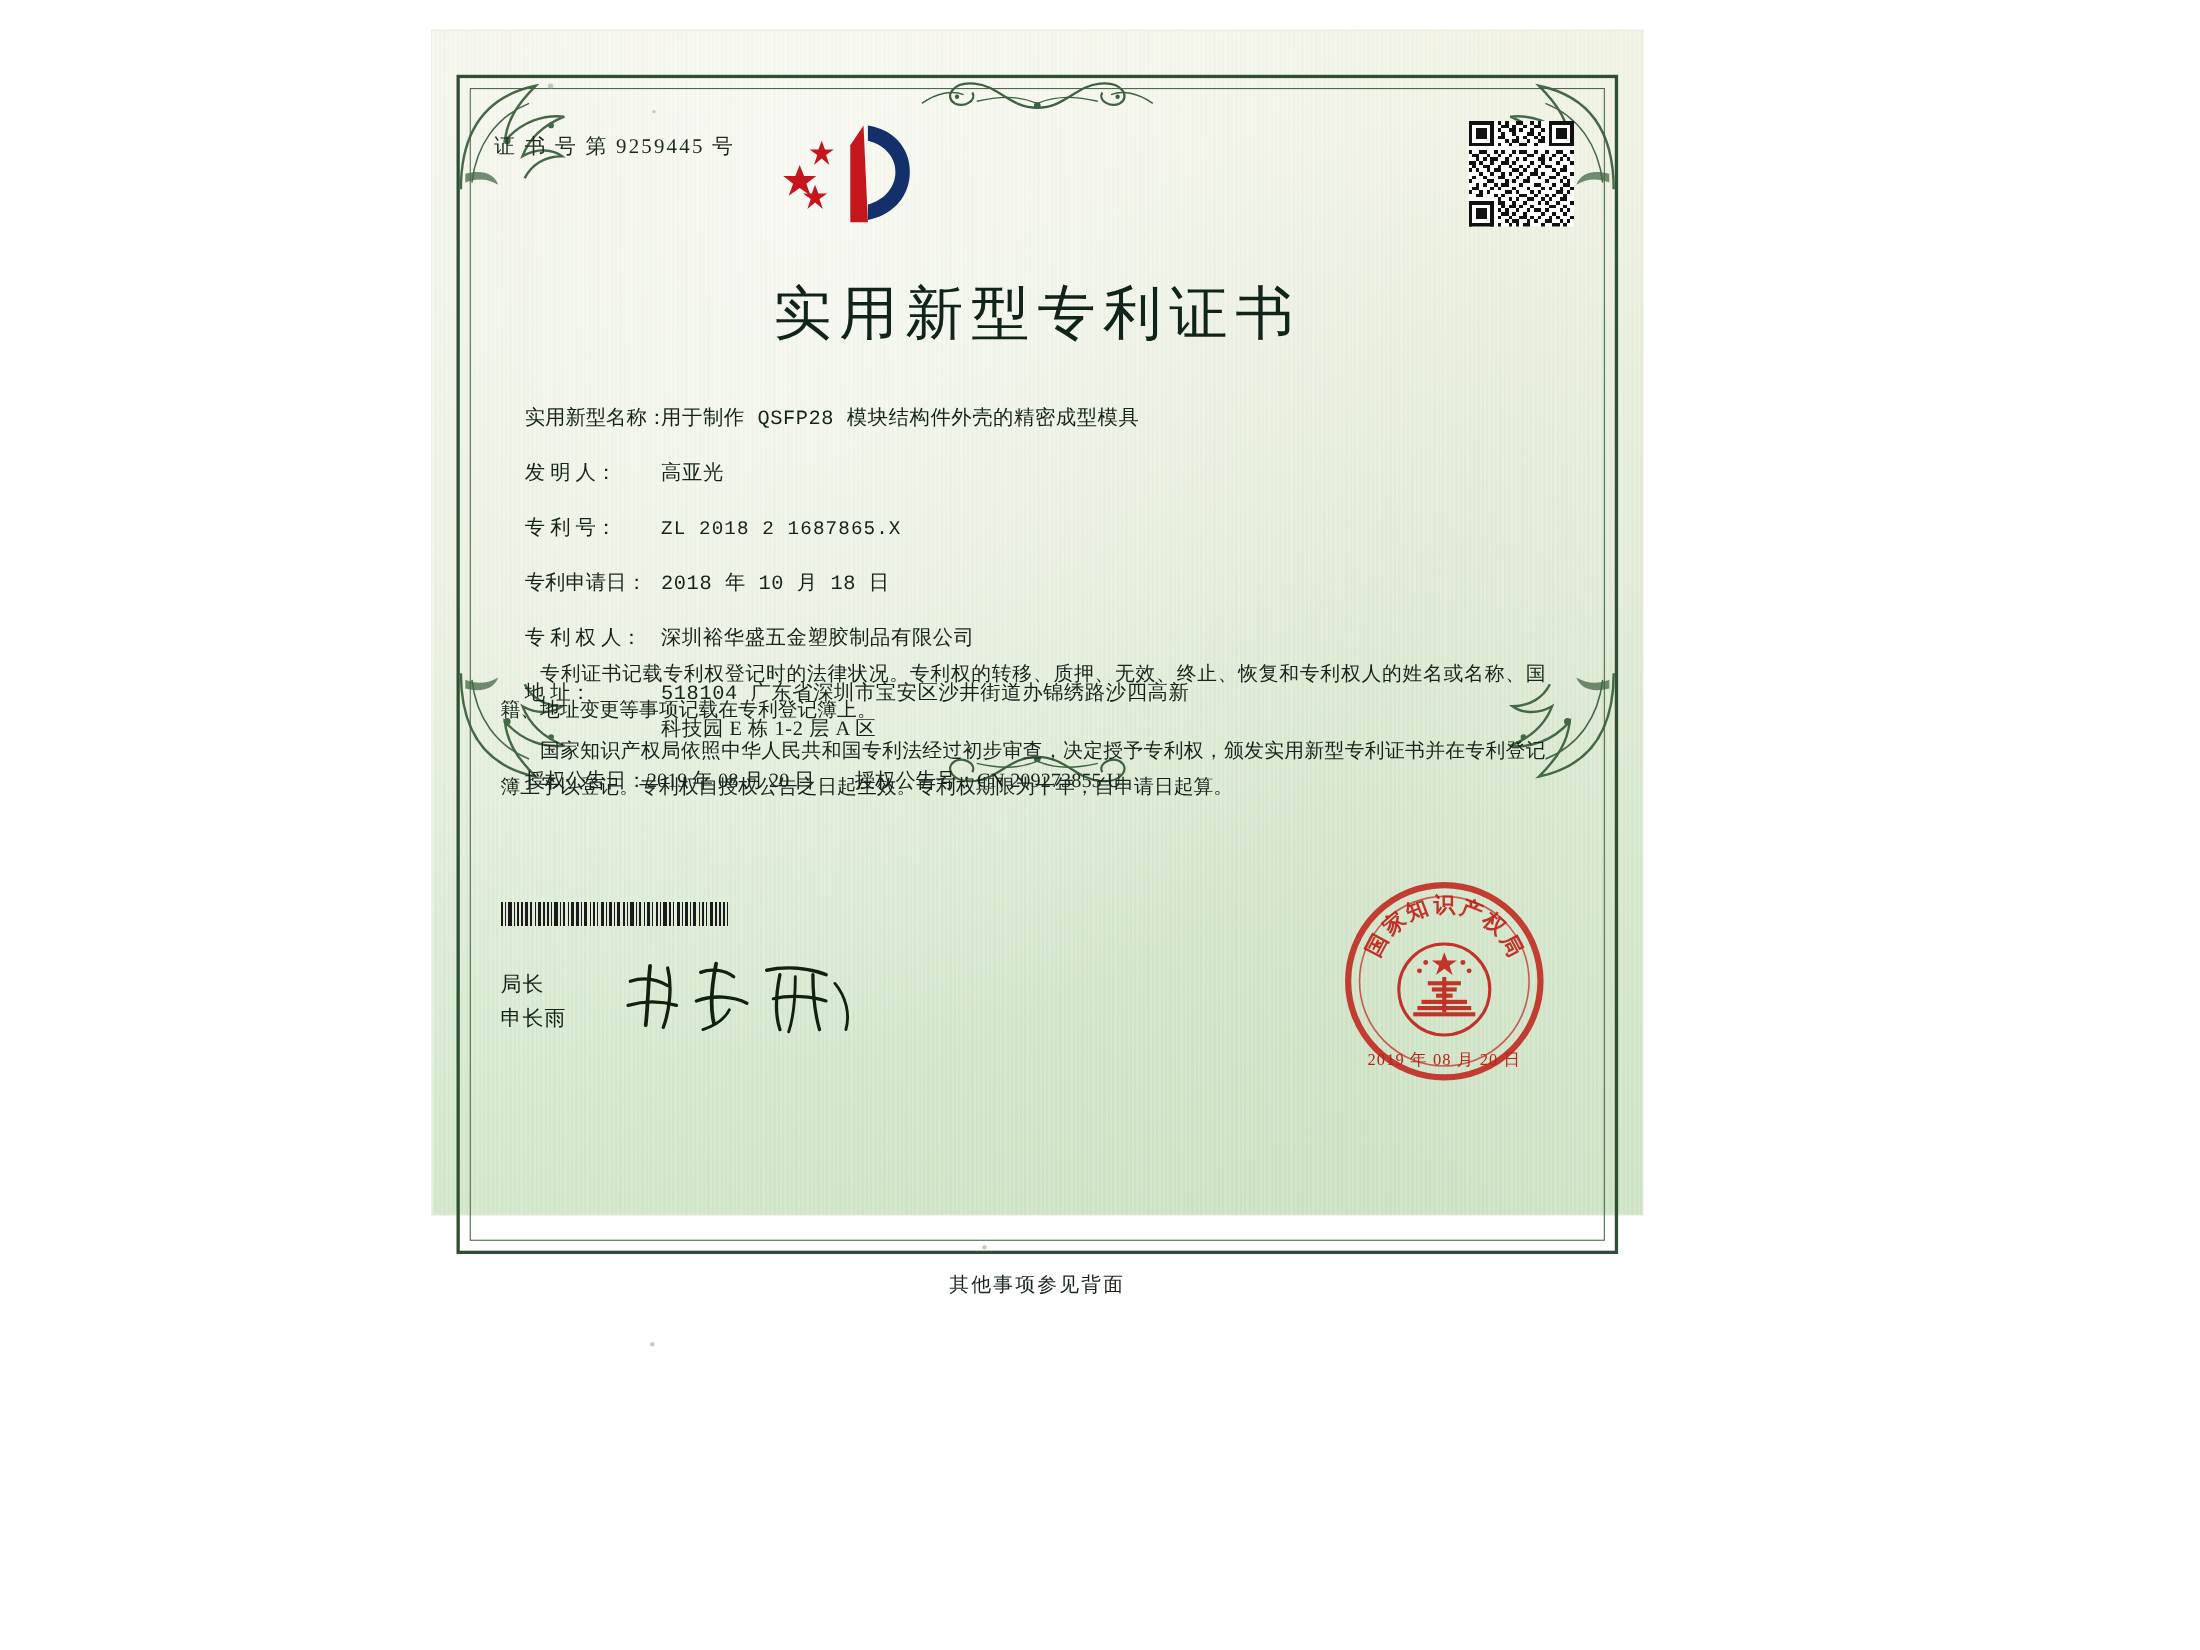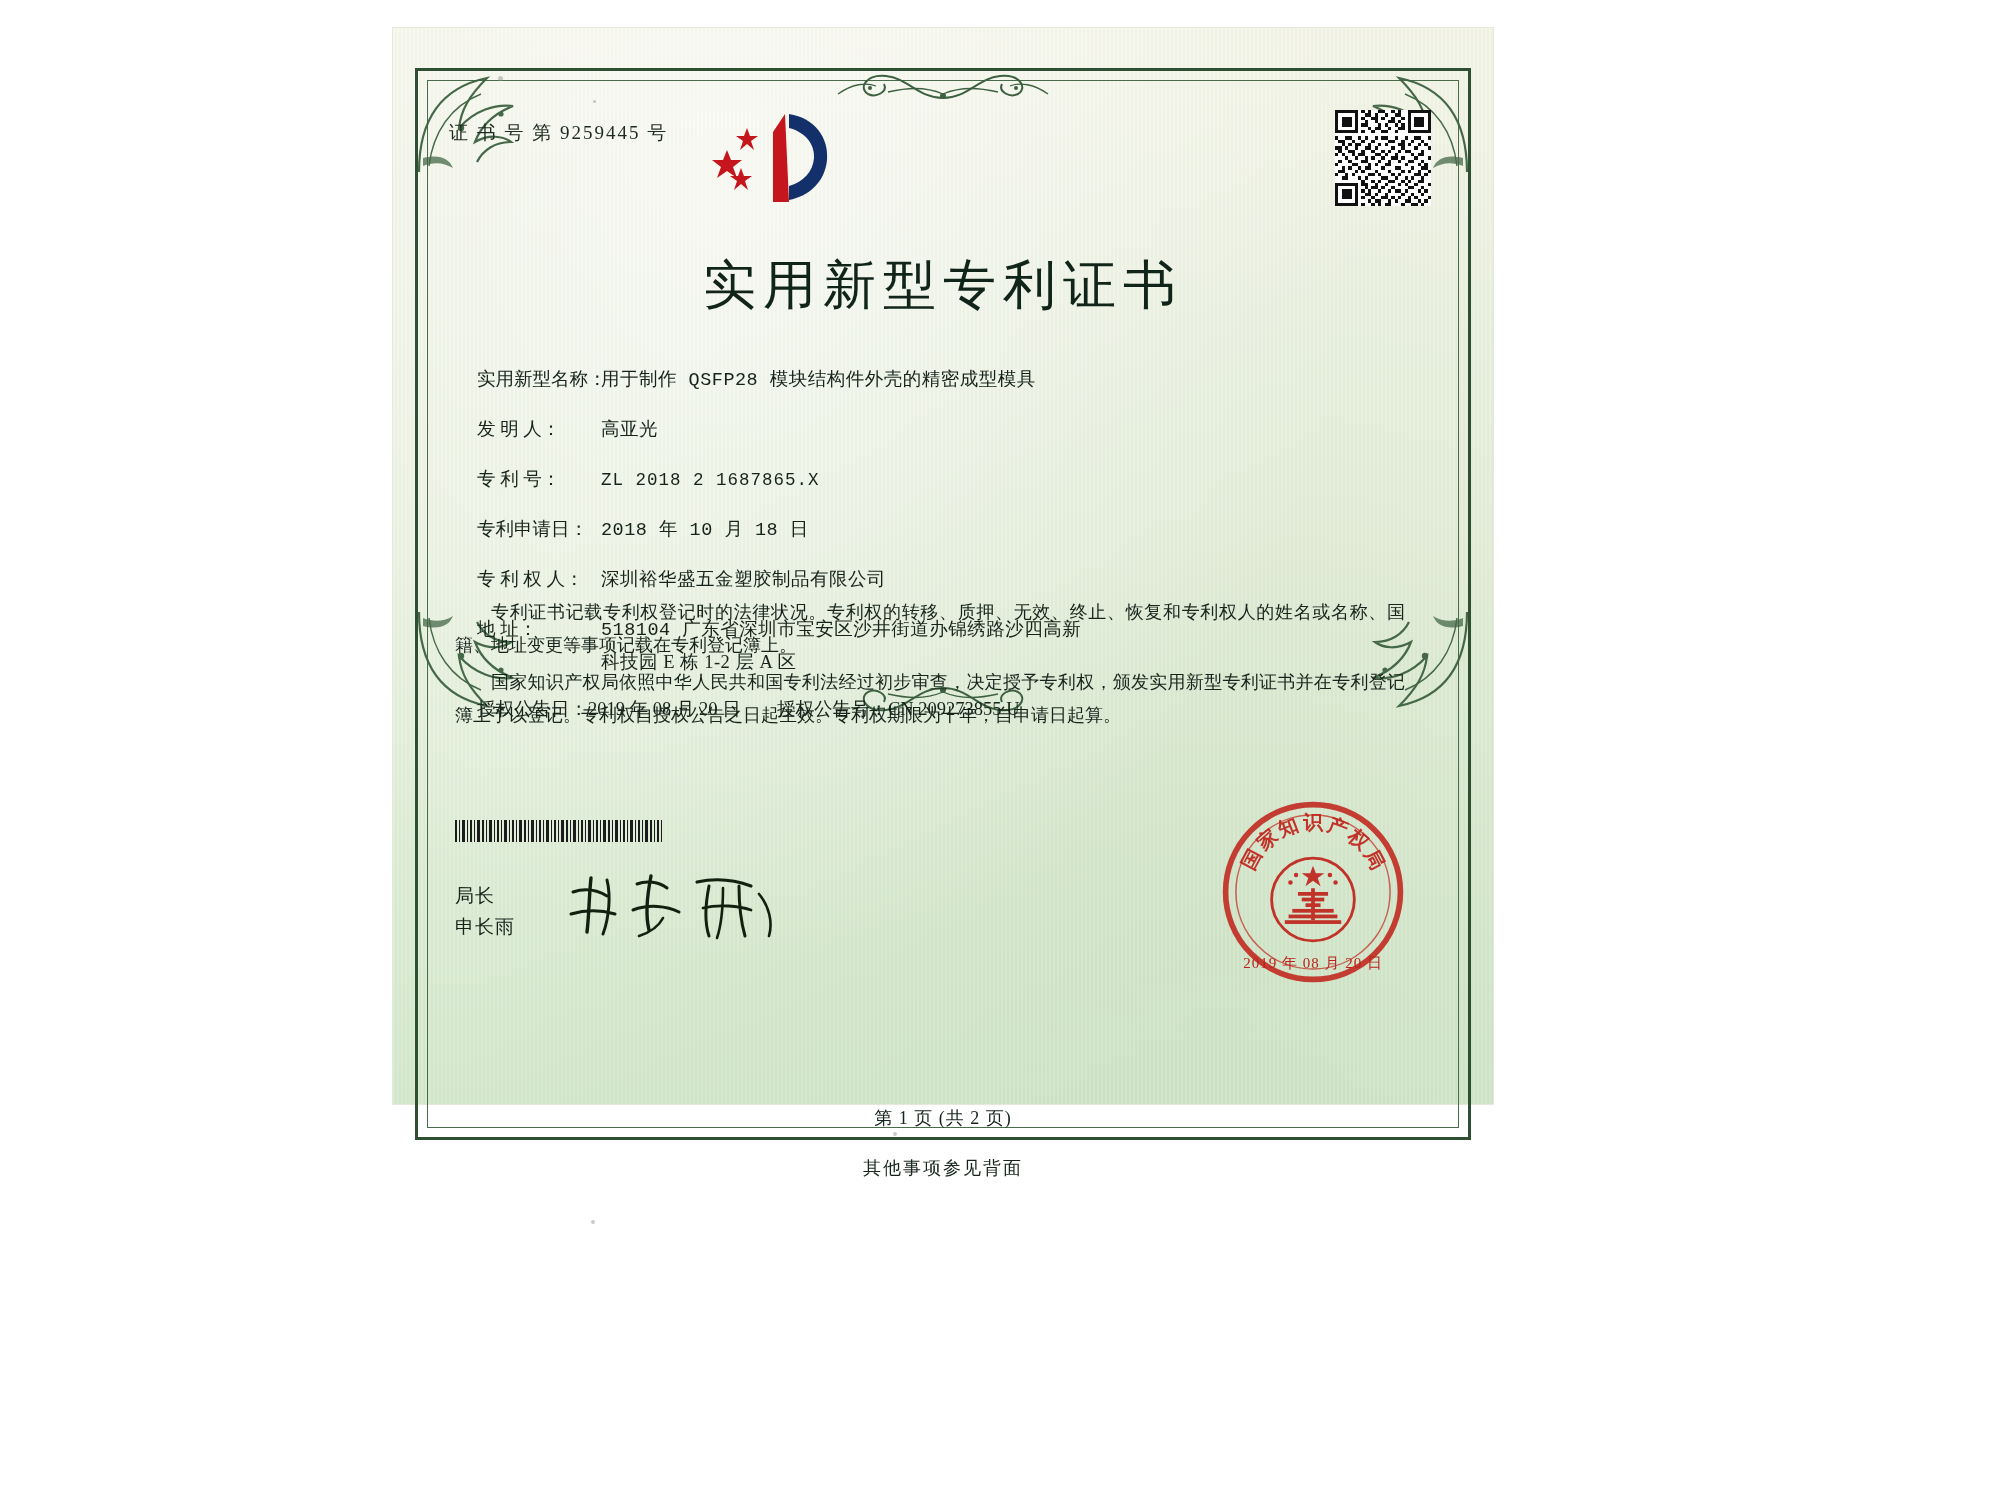--- a/index.html
+++ b/index.html
@@ -730,20 +730,19 @@
           <rect x="88" y="106" width="24" height="4"></rect>
           <rect x="92" y="112" width="16" height="4"></rect>
           <rect x="70" y="130" width="60" height="4"></rect>
           <rect x="98" y="96" width="4" height="34"></rect>
         </g>
       </g>
     </svg>
   </div>
   <div class="seal-date">2019 年 08 月 20 日</div>
 
-  <div class="page-no">第 1 页 (共 2 页)</div>
   <div class="footnote">其他事项参见背面</div>
 
   <div class="speck" style="left:105px; top:48px; width:5px; height:5px;"></div>
   <div class="speck" style="left:200px; top:72px; width:3px; height:3px;"></div>
   <div class="speck" style="left:500px; top:1104px; width:4px; height:4px;"></div>
   <div class="speck" style="left:198px; top:1192px; width:4px; height:4px;"></div>
 </div>
 
 </body></html>

